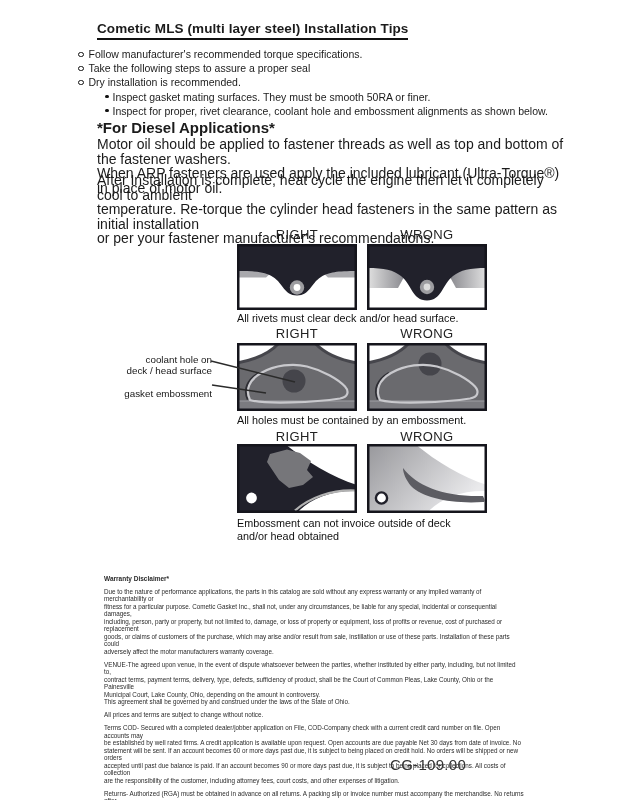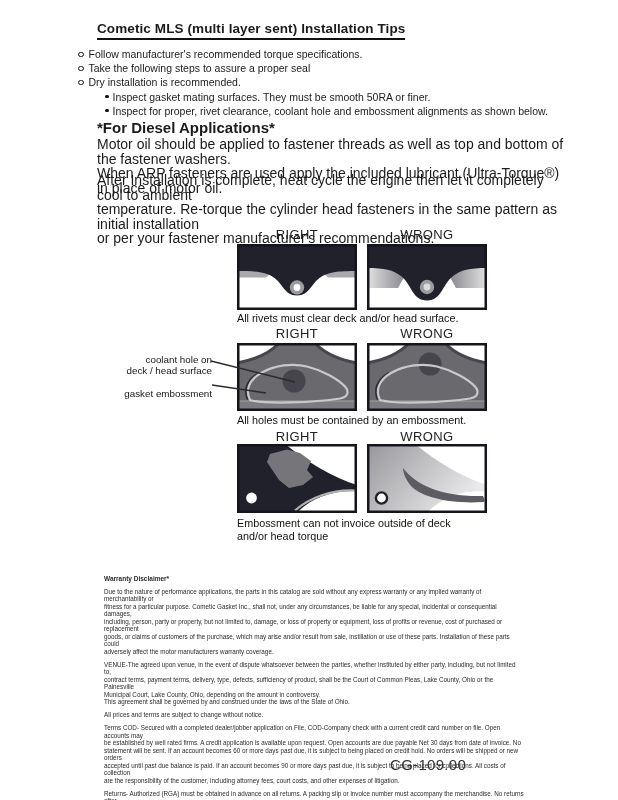--- a/index.html
+++ b/index.html
@@ -51,21 +51,21 @@
   .sv-wedgeline{fill:none;stroke:#46464c;stroke-width:3;}
   .sv-patch{fill:#76767a;}
   .sv-arc{fill:none;stroke:#b2b2b2;stroke-width:2.2;}
   .sv-leader{stroke:#2a2a2a;stroke-width:1.3;}
 </style>
 </head>
 <body>
 
 <div class="page">
 
-  <div class="abs title">Cometic MLS (multi layer sent) Installation Tips</div>
+  <div class="abs title">Cometic MLS (multi layer steel) Installation Tips</div>
 
   <div class="abs bullets">
     <div class="b-row">
       <span class="b-dot"></span>
       <span>Follow manufacturer's recommended torque specifications.</span>
     </div>
     <div class="b-row">
       <span class="b-dot"></span>
       <span>Take the following steps to assure a proper seal</span>
     </div>
@@ -190,21 +190,21 @@
     </defs>
     <rect class="sv-white" x="0" y="0" width="120" height="69"></rect>
     <path fill="url(#g3band)" d="M0,0 L48,0 C70,18 95,33 120,41 L120,47 C94,46 72,55 60,69 L0,69 Z"></path>
     <path fill="#5c5c62" d="M36,24 C50,42 76,53 116,52 C118,56 118,58 116,58 C84,60 56,54 44,42 C39,36 36,29 36,24 Z"></path>
     <circle cx="14.5" cy="54" r="5.6" fill="#fff" stroke="#20202a" stroke-width="2.4"></circle>
     <rect class="sv-border" x="1.25" y="1.25" width="117.5" height="66.5"></rect>
   </svg>
 
   <div class="abs caption" style="top:517px;">
     <div>Embossment can not invoice outside of deck</div>
-    <div>and/or head torque</div>
+    <div>and/or head obtained</div>
   </div>
 
   <div class="abs fineprint">
     <div class="fp-head">Warranty Disclaimer*</div>
     <div class="fp">Due to the nature of performance applications, the parts in this catalog are sold without any express warranty or any implied warranty of merchantability or
 fitness for a particular purpose.  Cometic Gasket Inc., shall not, under any circumstances, be liable for any special, incidental or consequential damages,
 including, person, party or property, but not limited to, damage, or loss of property or equipment, loss of profits or revenue, cost of purchased or replacement
 goods, or claims of customers of the purchase, which may arise and/or result from sale, instillation or use of these parts.  Installation of these parts could
 adversely affect the motor manufacturers warranty coverage.</div>
     <div class="fp">VENUE-The agreed upon venue, in the event of dispute whatsoever between the parties, whether instituted by either party, including, but not limited to,

